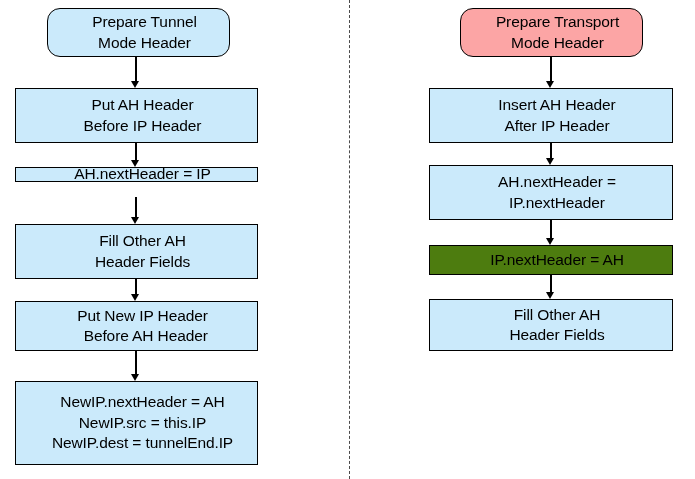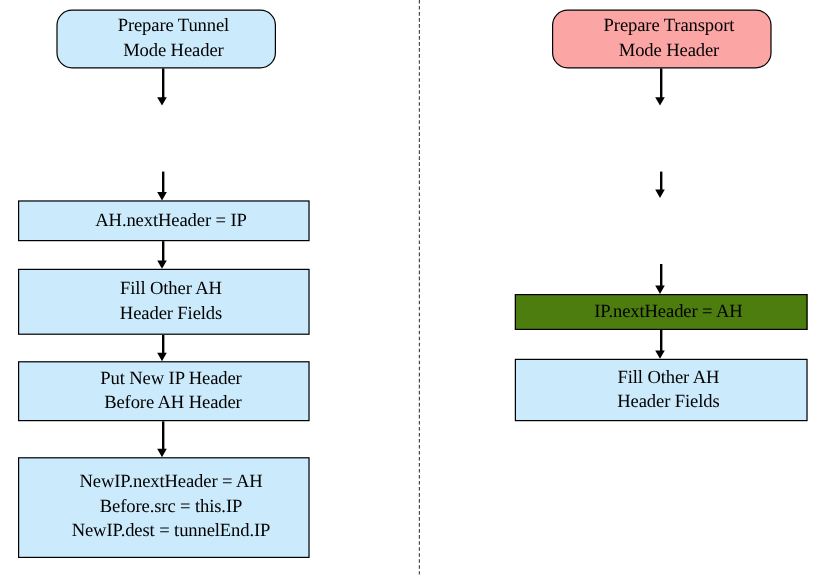--- a/index.html
+++ b/index.html
@@ -24,21 +24,21 @@
     background: #cbeafb;
     display: flex;
     align-items: center;
     justify-content: center;
     text-align: center;
     color: #000000;
     font-size: 15.5px;
     line-height: 1.32;
     letter-spacing: -0.1px;
     white-space: pre-line;
-    font-family: Liberation Serif, serif;
+    font-family: Liberation Sans, sans-serif;
     padding-left: 12px;
   }
   .node.terminal {
     border-radius: 13px;
   }
   .connector {
     position: absolute;
     width: 0;
     overflow: visible;
     pointer-events: none;
@@ -87,27 +87,29 @@
         <div class="connector" style="left: 136px; top: 279px; height: 22px;">
           <div class="stem" style="height: 16px; background: rgb(0, 0, 0);"></div>
           <div class="head" style="top: 14.5px; border-top-color: rgb(0, 0, 0);"></div>
         </div>
         <div class="connector" style="left: 136px; top: 351px; height: 30px;">
           <div class="stem" style="height: 24px; background: rgb(0, 0, 0);"></div>
           <div class="head" style="top: 22.5px; border-top-color: rgb(0, 0, 0);"></div>
         </div>
         <div class="node terminal" style="left: 47px; top: 8px; width: 183px; height: 49px; background: rgb(203, 234, 251); border-color: rgb(0, 0, 0); color: rgb(0, 0, 0);">Prepare Tunnel
 Mode Header</div>
-        <div class="node" style="left: 15px; top: 167px; width: 243px; height: 34px; background: rgb(203, 234, 251); border-color: rgb(0, 0, 0); color: rgb(0, 0, 0);">AH.nextHeader = IP</div>
+        <div class="node" style="left: 15px; top: 88px; width: 243px; height: 55px; background: rgb(203, 234, 251); border-color: rgb(0, 0, 0); color: rgb(0, 0, 0);">Put AH Header
+Before IP Header</div>
+        <div class="node" style="left: 15px; top: 167px; width: 243px; height: 15px; background: rgb(203, 234, 251); border-color: rgb(0, 0, 0); color: rgb(0, 0, 0);">AH.nextHeader = IP</div>
         <div class="node" style="left: 15px; top: 224px; width: 243px; height: 55px; background: rgb(203, 234, 251); border-color: rgb(0, 0, 0); color: rgb(0, 0, 0);">Fill Other AH
 Header Fields</div>
         <div class="node" style="left: 15px; top: 301px; width: 243px; height: 50px; background: rgb(203, 234, 251); border-color: rgb(0, 0, 0); color: rgb(0, 0, 0); text-align: right;">Put New IP Header
 Before AH Header</div>
         <div class="node" style="left: 15px; top: 381px; width: 243px; height: 84px; background: rgb(203, 234, 251); border-color: rgb(0, 0, 0); color: rgb(0, 0, 0);">NewIP.nextHeader = AH
-Before.src = this.IP
+NewIP.src = this.IP
 NewIP.dest = tunnelEnd.IP</div>
       </div>
       <div style="position: absolute; left: 0px; top: 0px; width: 100%; height: 100%;">
         <div class="connector" style="left: 551px; top: 57px; height: 31px;">
           <div class="stem" style="height: 25px; background: rgb(0, 0, 0);"></div>
           <div class="head" style="top: 23.5px; border-top-color: rgb(0, 0, 0);"></div>
         </div>
         <div class="connector" style="left: 551px; top: 143px; height: 22px;">
           <div class="stem" style="height: 16px; background: rgb(0, 0, 0);"></div>
           <div class="head" style="top: 14.5px; border-top-color: rgb(0, 0, 0);"></div>
@@ -115,18 +117,22 @@
         <div class="connector" style="left: 551px; top: 220px; height: 25px;">
           <div class="stem" style="height: 19px; background: rgb(0, 0, 0);"></div>
           <div class="head" style="top: 17.5px; border-top-color: rgb(0, 0, 0);"></div>
         </div>
         <div class="connector" style="left: 551px; top: 275px; height: 24px;">
           <div class="stem" style="height: 18px; background: rgb(0, 0, 0);"></div>
           <div class="head" style="top: 16.5px; border-top-color: rgb(0, 0, 0);"></div>
         </div>
         <div class="node terminal" style="left: 460px; top: 8px; width: 183px; height: 49px; background: #fca5a5; border-color: rgb(0, 0, 0); color: rgb(0, 0, 0);">Prepare Transport
 Mode Header</div>
+        <div class="node" style="left: 429px; top: 88px; width: 244px; height: 55px; background: rgb(203, 234, 251); border-color: rgb(0, 0, 0); color: rgb(0, 0, 0);">Insert AH Header
+After IP Header</div>
+        <div class="node" style="left: 429px; top: 165px; width: 244px; height: 55px; background: rgb(203, 234, 251); border-color: rgb(0, 0, 0); color: rgb(0, 0, 0);">AH.nextHeader =
+IP.nextHeader</div>
         <div class="node" style="left: 429px; top: 245px; width: 244px; height: 30px; background: #4d7c0f; border-color: rgb(0, 0, 0); color: rgb(0, 0, 0);">IP.nextHeader = AH</div>
         <div class="node" style="left: 429px; top: 299px; width: 244px; height: 52px; background: rgb(203, 234, 251); border-color: rgb(0, 0, 0); color: rgb(0, 0, 0);">Fill Other AH
 Header Fields</div>
       </div>
     </div>
 </div>
 
 </body></html>

